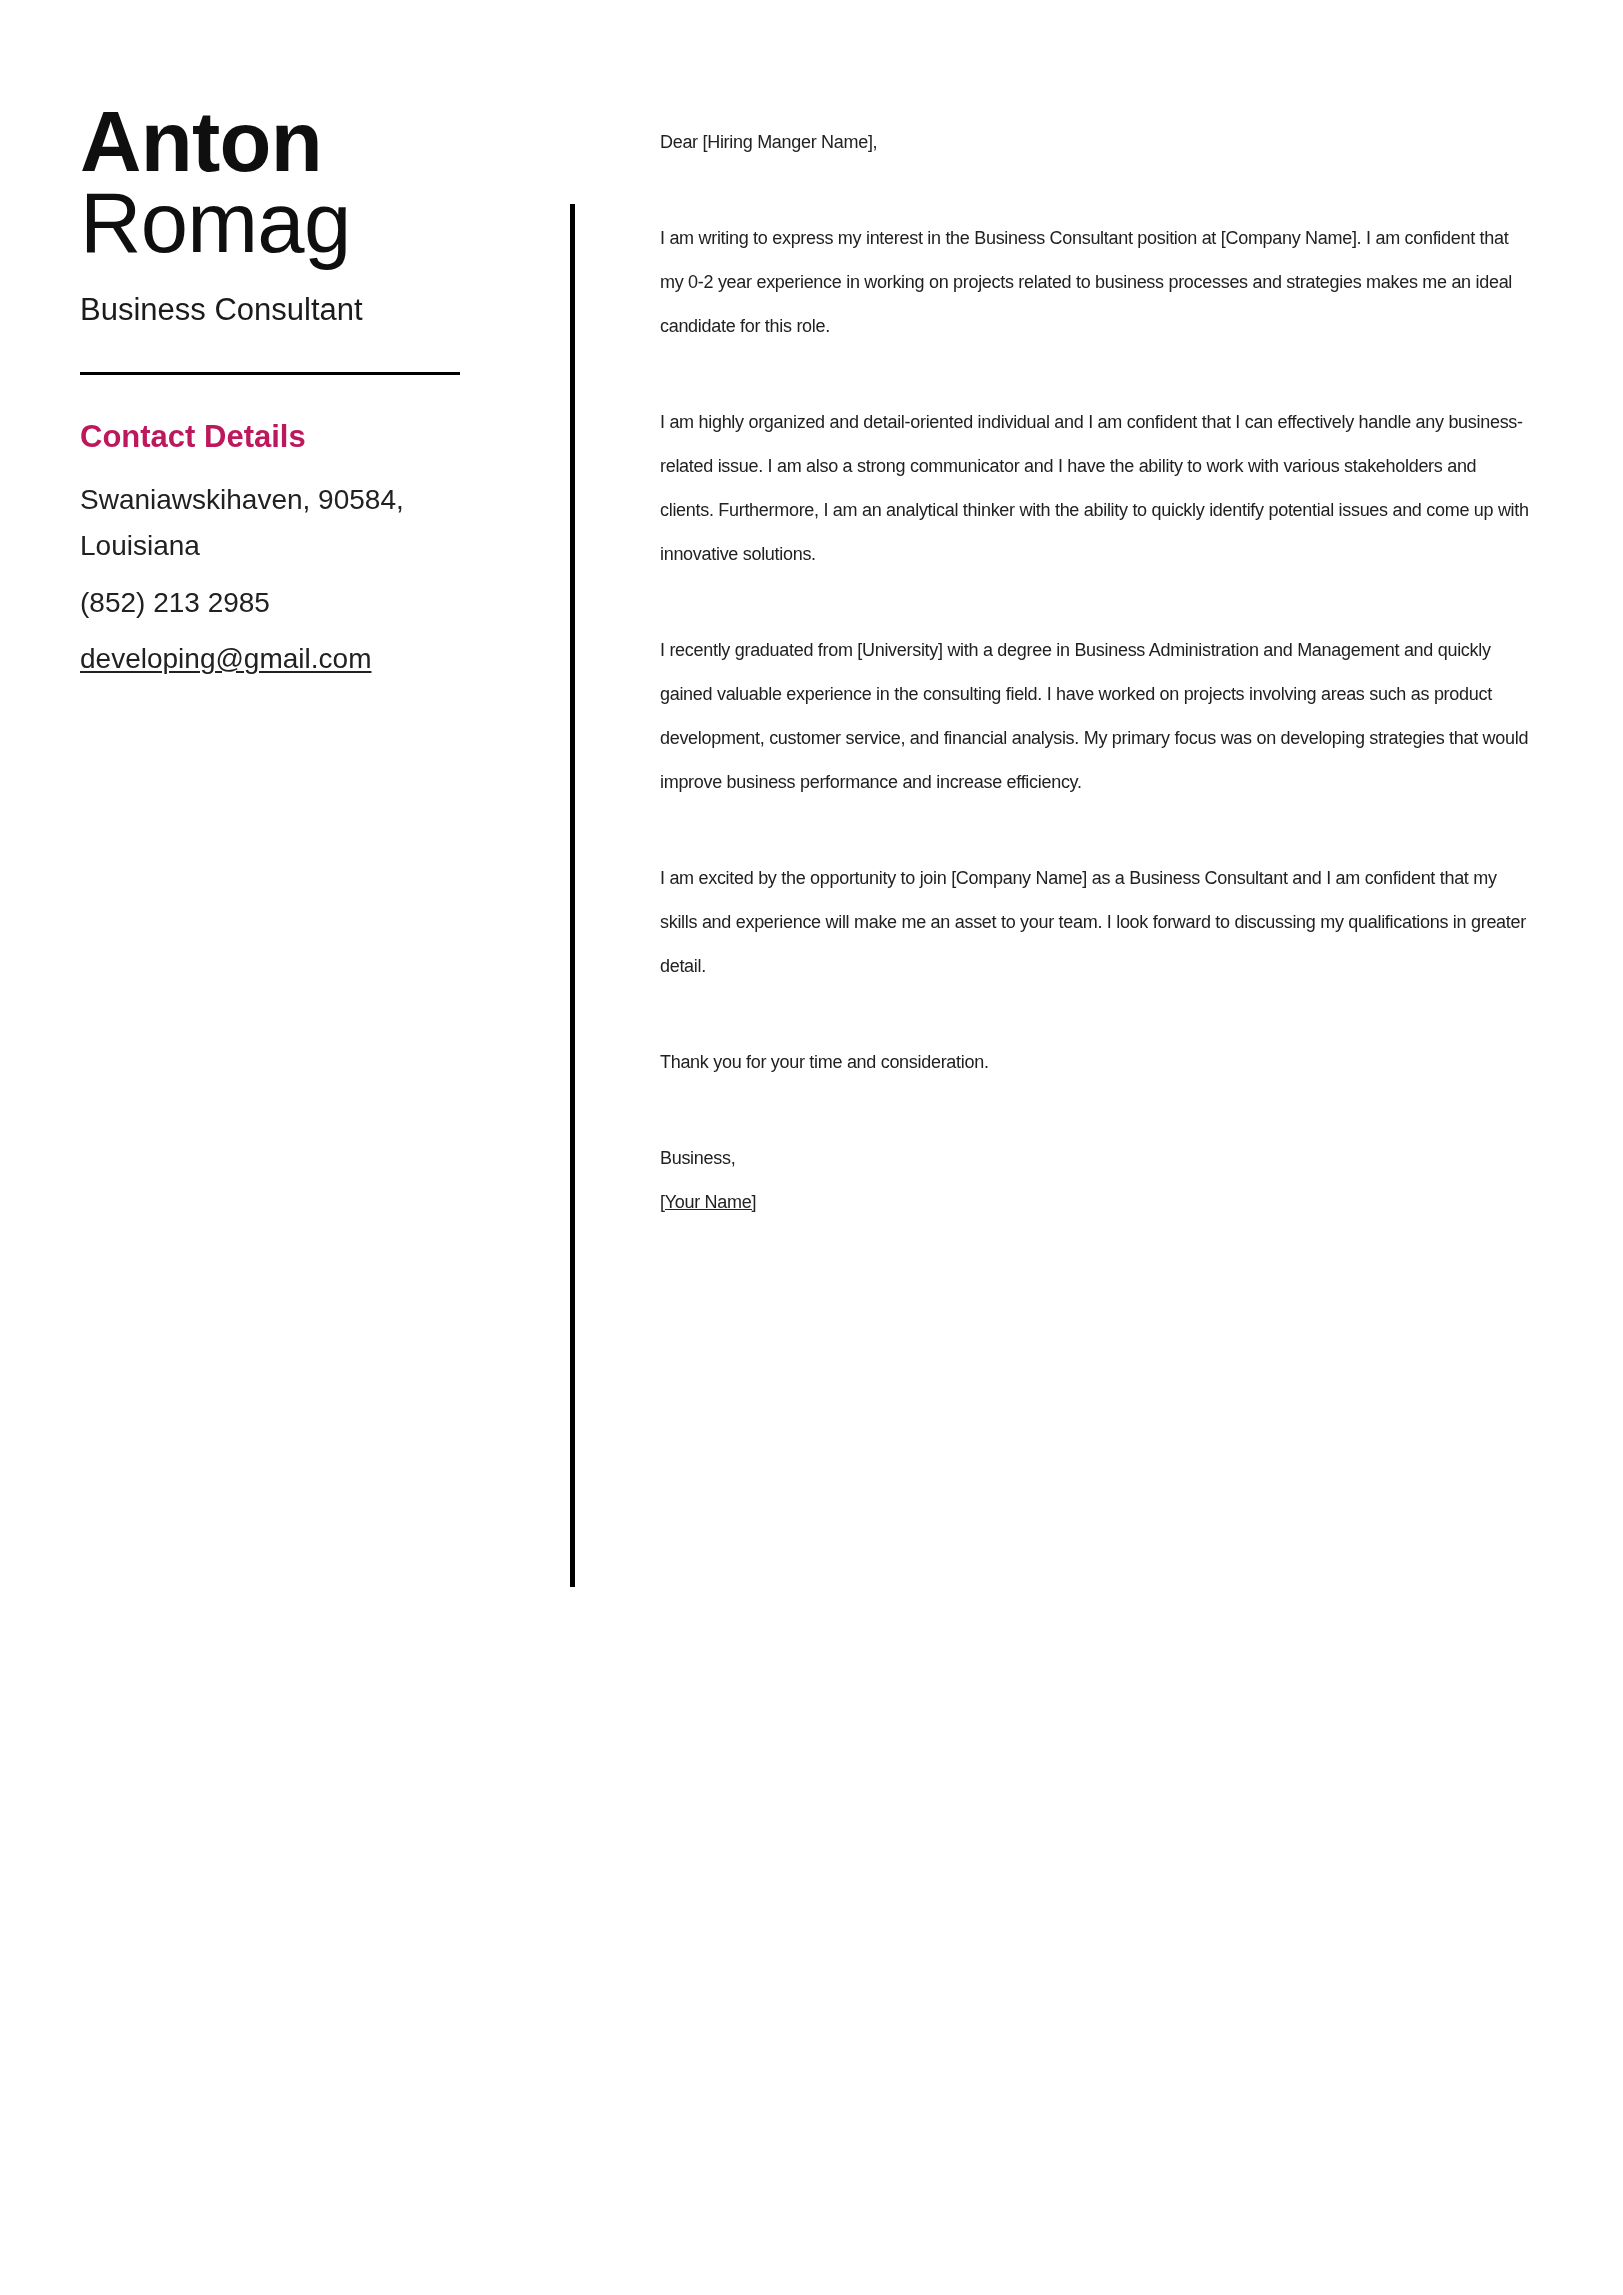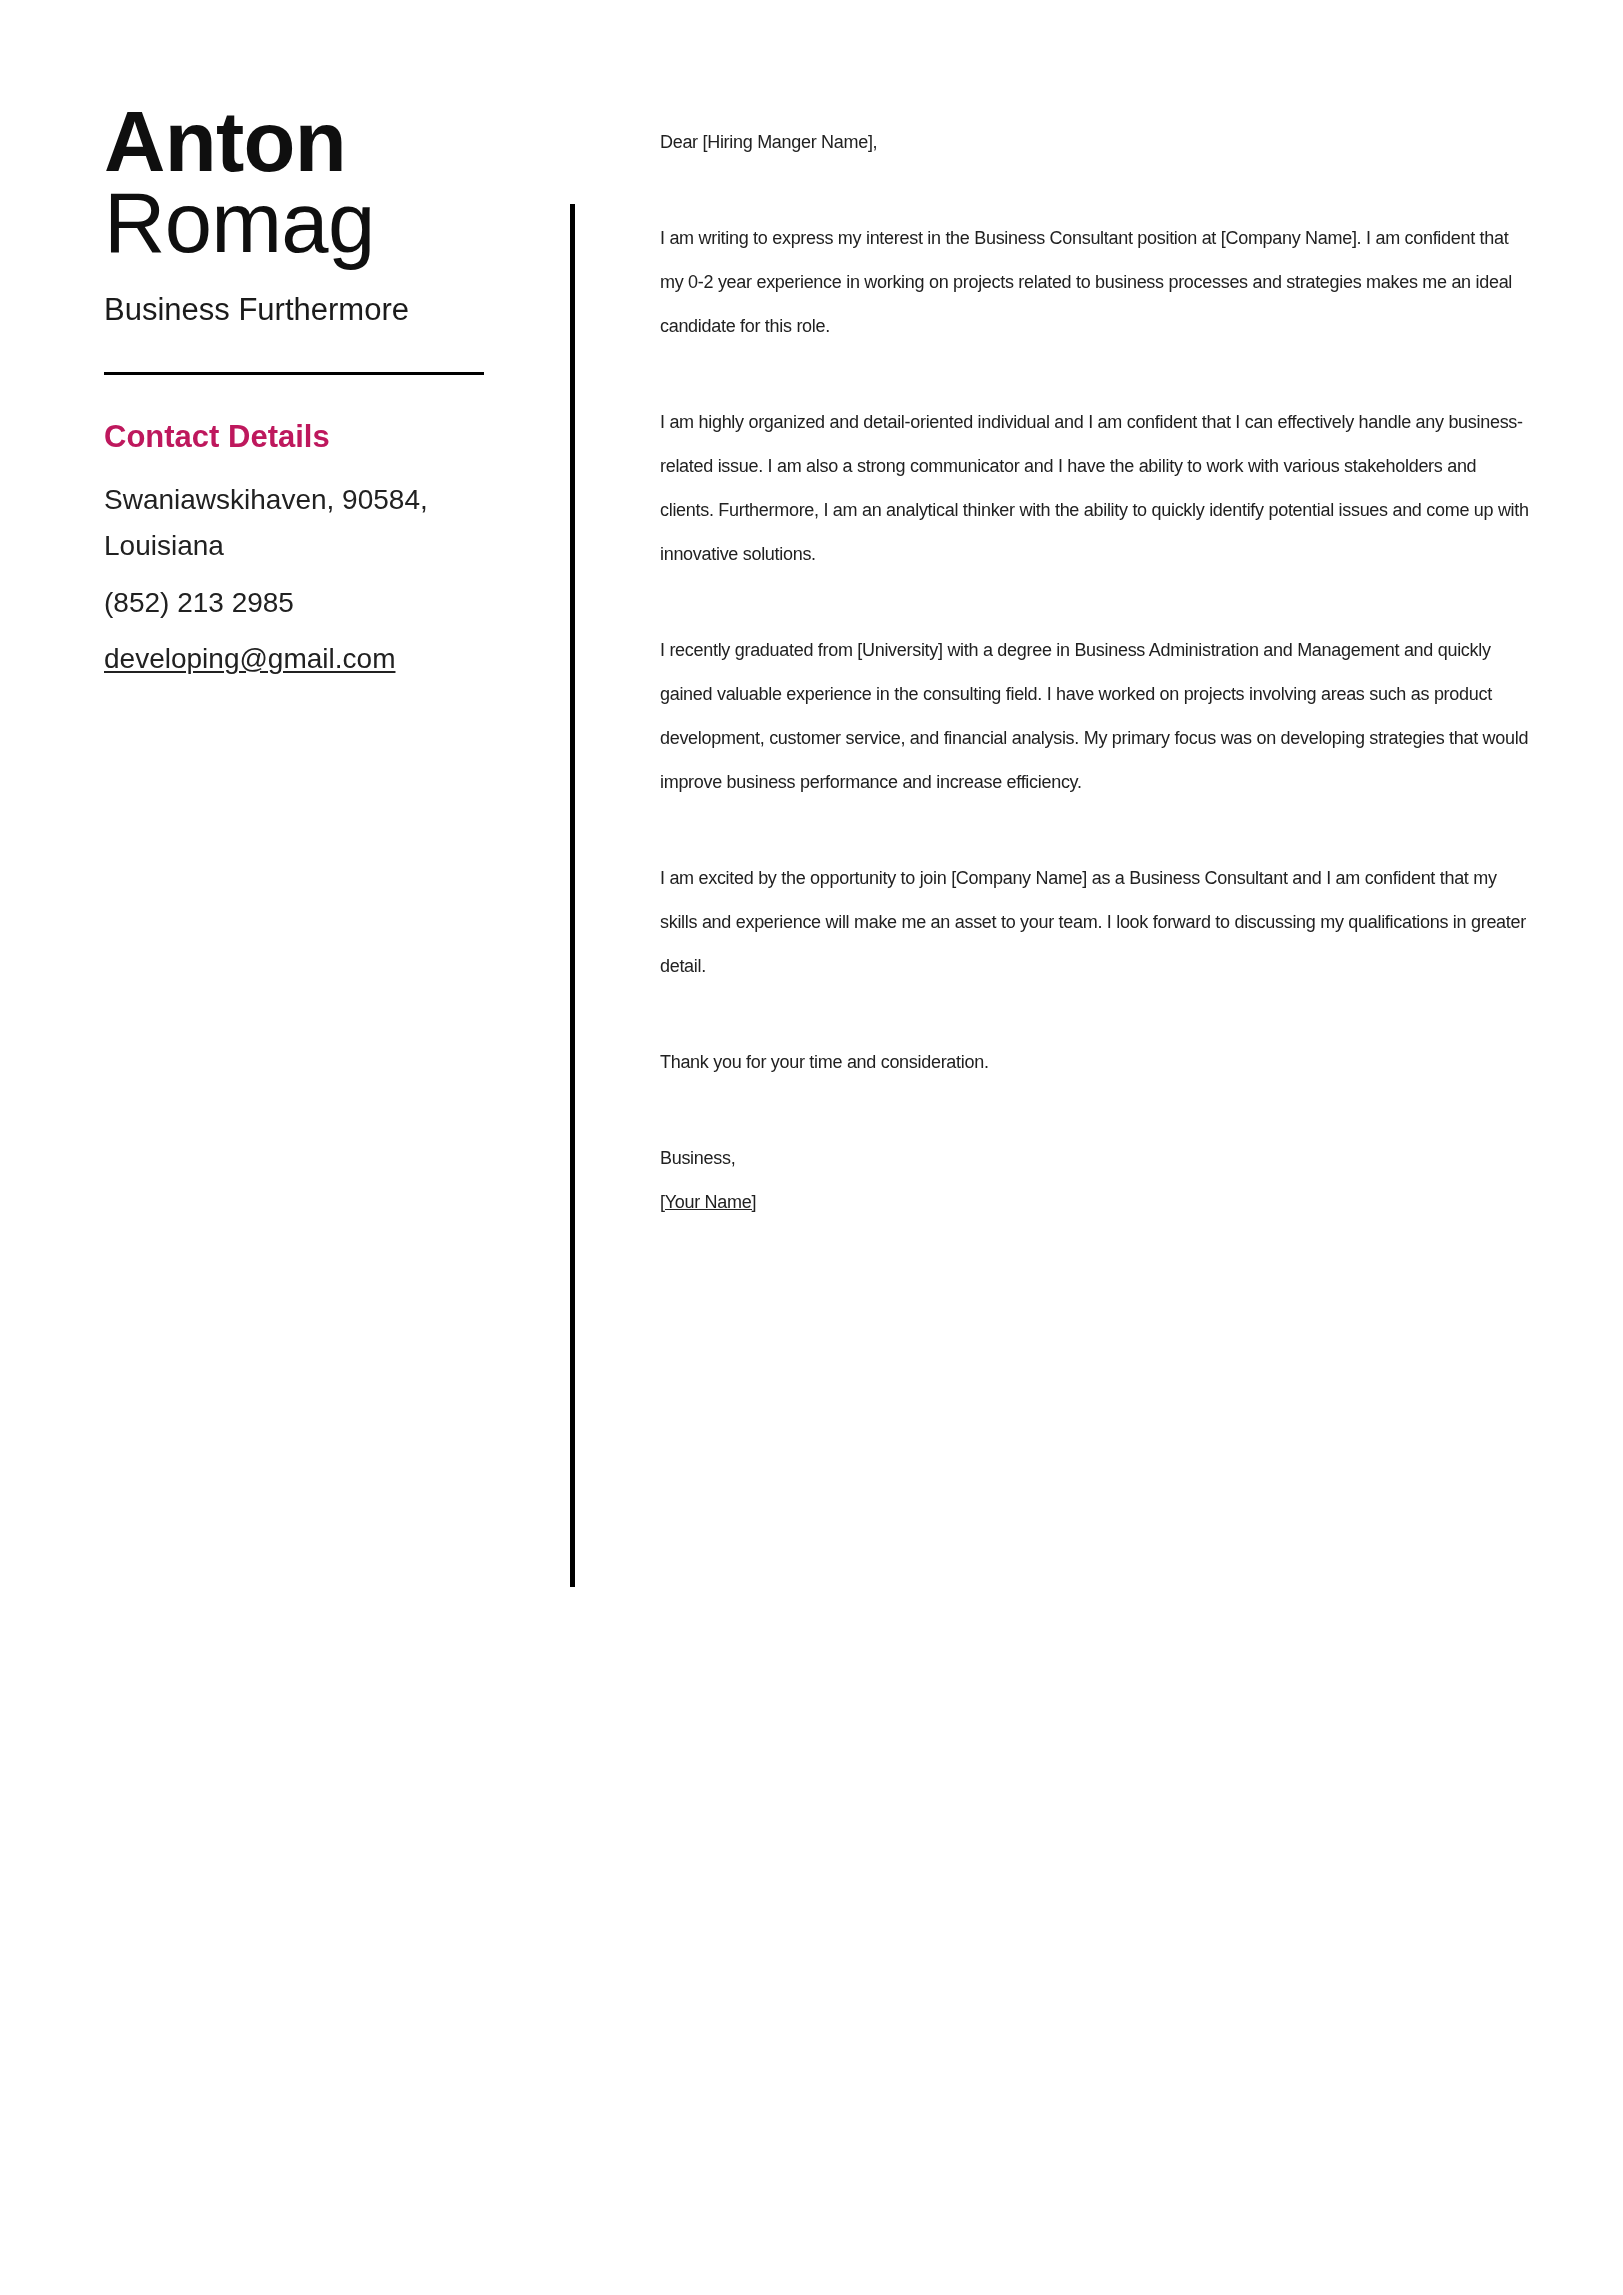--- a/index.html
+++ b/index.html
@@ -18,21 +18,20 @@
     overflow: hidden;
   }
 
   
   .sidebar {
     position: absolute;
     left: 80px;
     top: 101px;
     width: 386px;
     color: #1b1b1b;
-    margin-left: 24px;
   }
   .name-first {
     font-size: 85px;
     line-height: 81px;
     font-weight: 700;
     letter-spacing: -0.7px;
     color: #0f0f0f;
   }
   .name-last {
     font-size: 85px;
@@ -111,21 +110,21 @@
   .letter p.signature { margin: 0; text-decoration: underline; }
 </style>
 </head>
 <body>
 
 <div class="page">
 
   <aside class="sidebar">
     <div class="name-first">Anton</div>
     <div class="name-last">Romag</div>
-    <div class="job-title">Business Furthermore</div>
+    <div class="job-title">Business Consultant</div>
     <div class="sidebar-rule"></div>
     <div class="contact-heading">Contact Details</div>
     <div class="contact-address">Swaniawskihaven, 90584, Louisiana</div>
     <div class="contact-phone">(852) 213 2985</div>
     <div class="contact-email">
       <a href="#">developing@gmail.com</a>
     </div>
   </aside>
 
   <div class="vertical-divider"></div>

